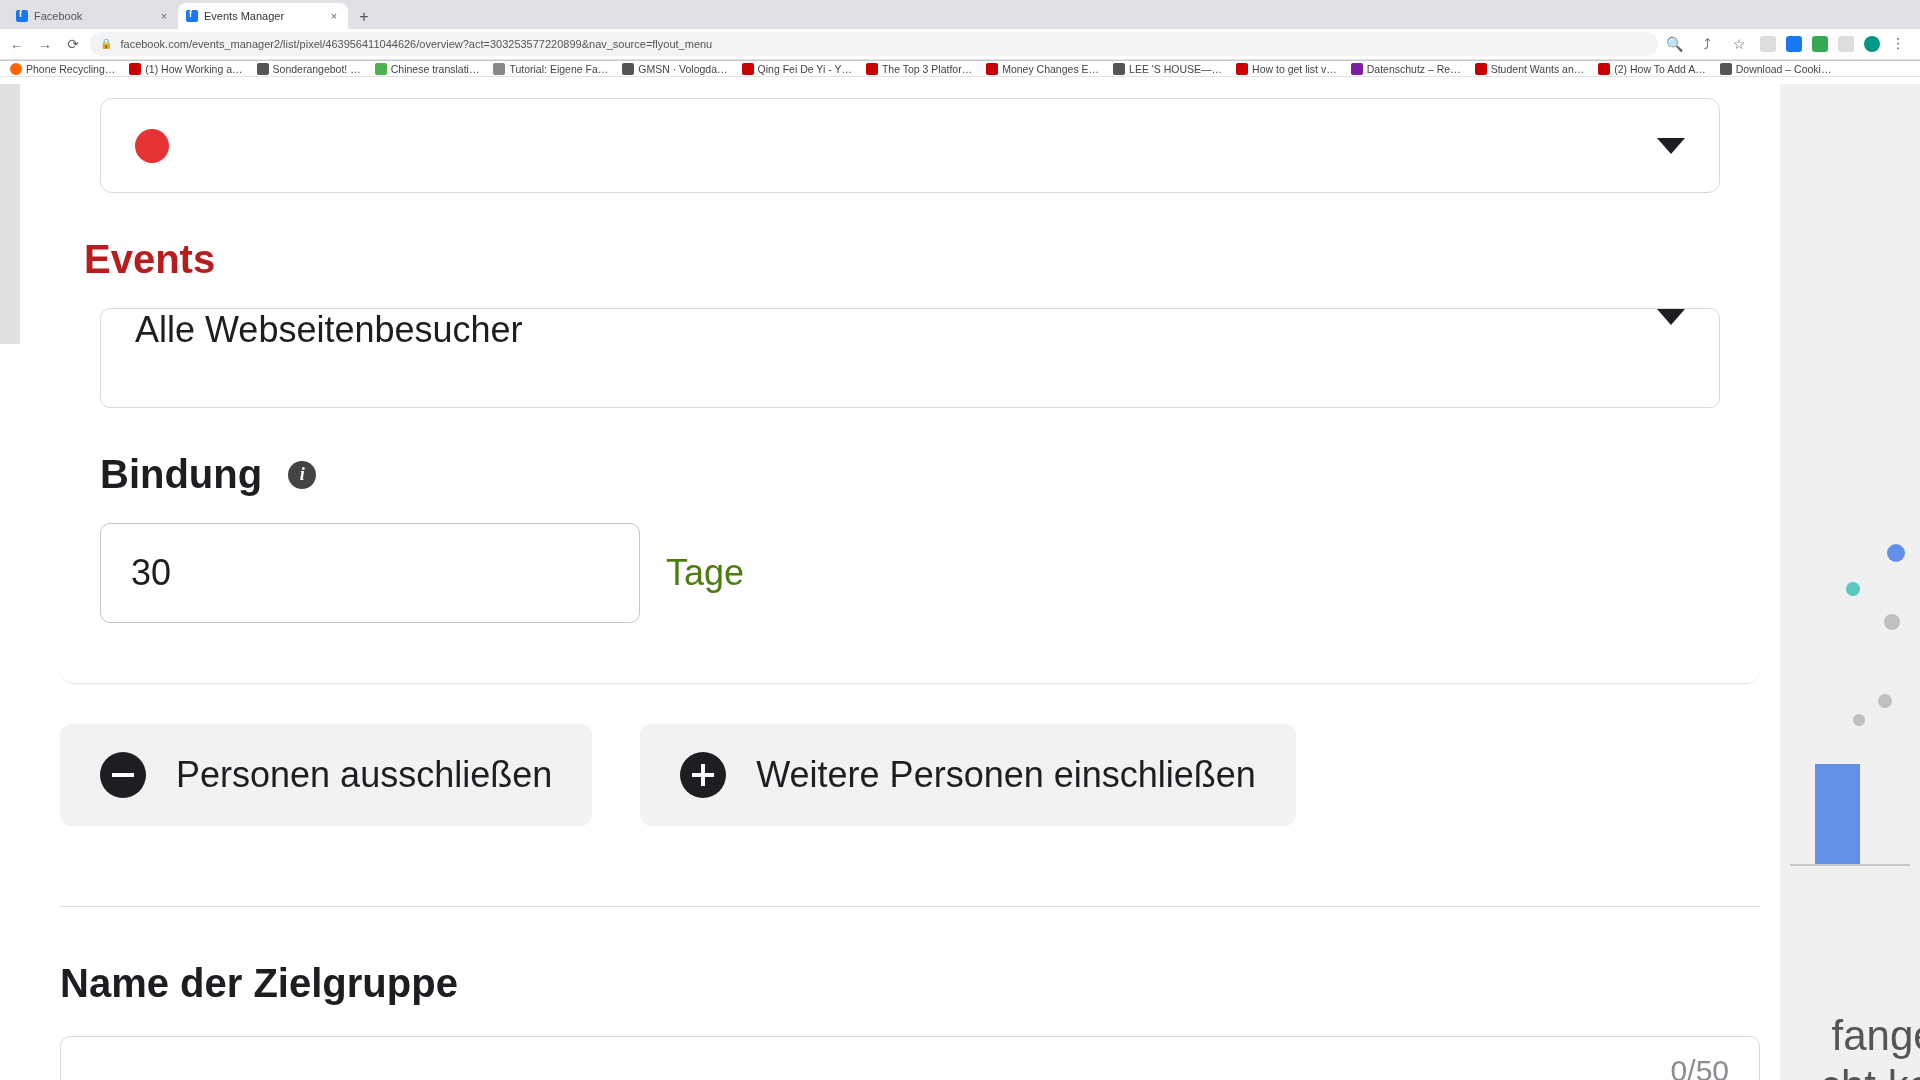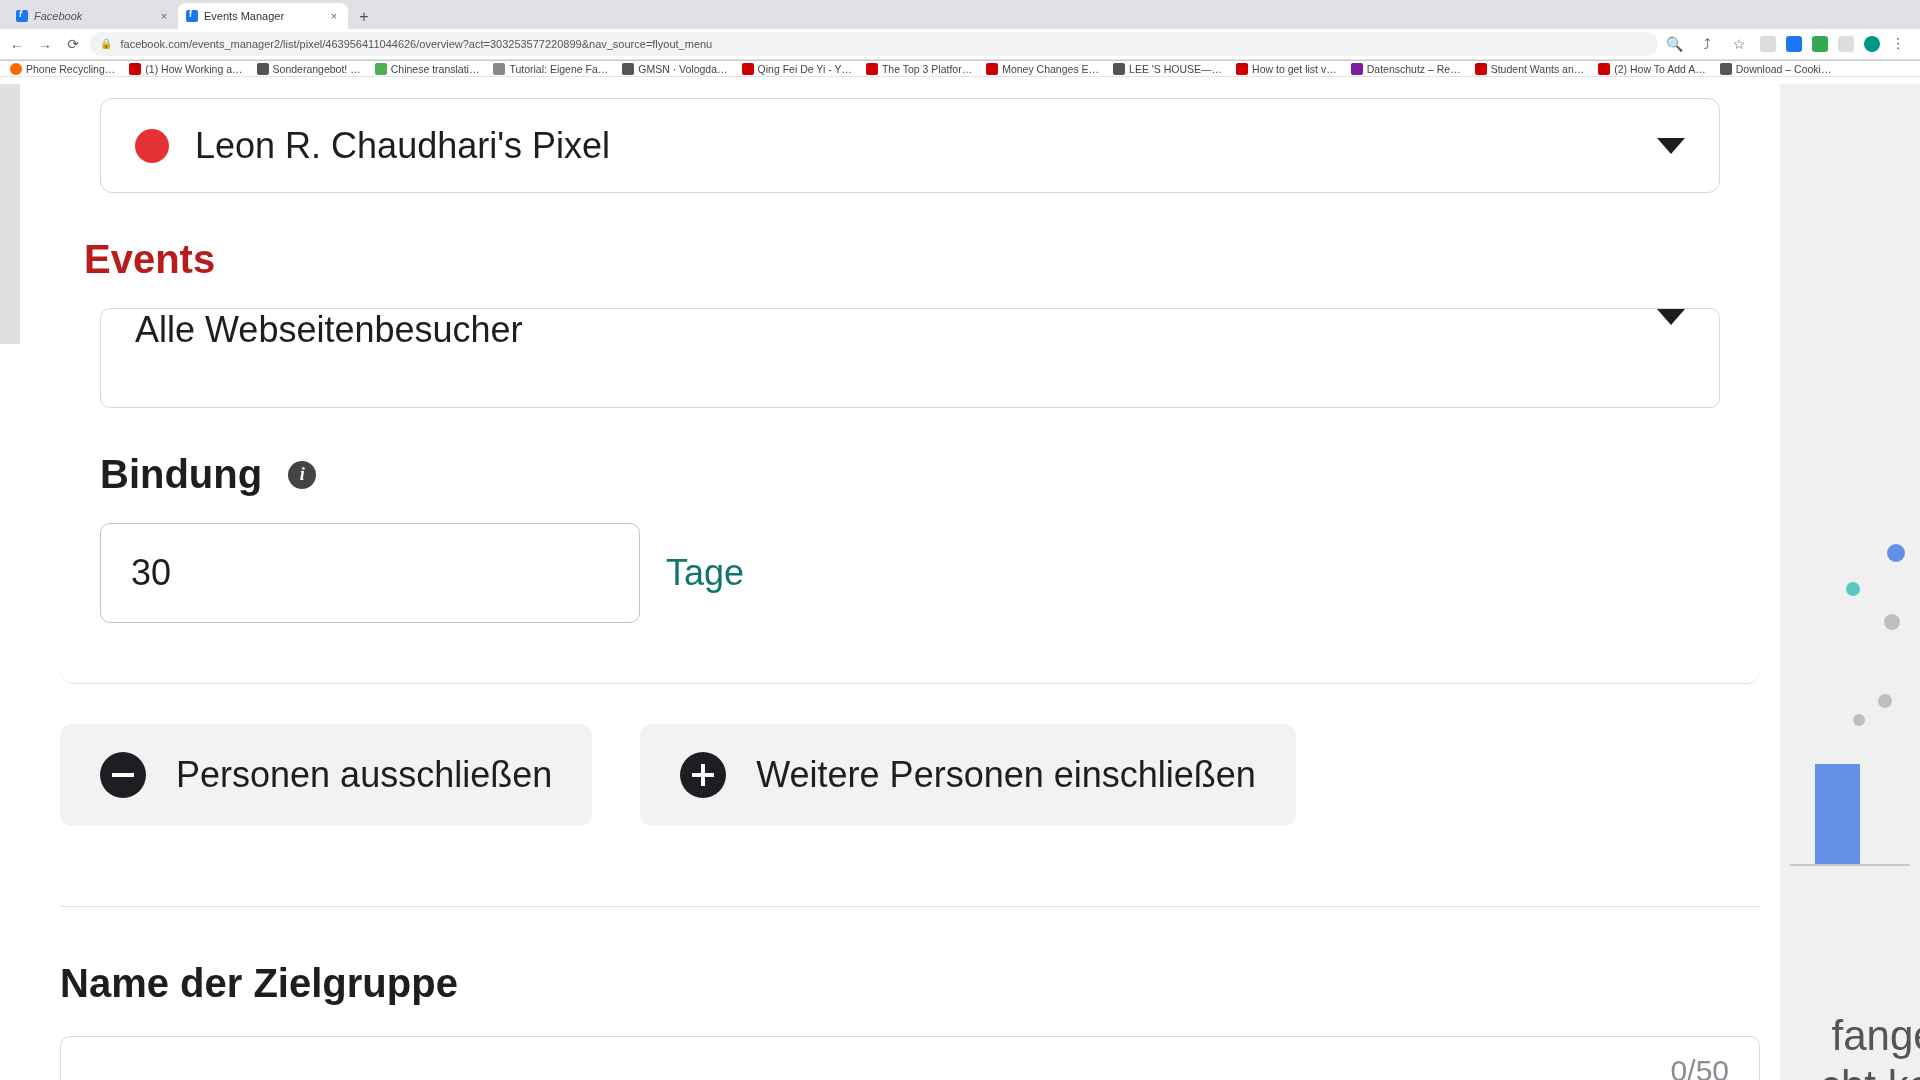--- a/index.html
+++ b/index.html
@@ -33,21 +33,21 @@
     max-width: 170px;
     display: flex;
     align-items: center;
     padding: 0 8px;
     font-size: 11px;
     border-top-left-radius: 8px;
     border-top-right-radius: 8px;
     gap: 6px;
     cursor: pointer;
   }
-  .tab.inactive { background: #dfe1e5; color: #555; font-style: italic; }
+  .tab.inactive { background: #dfe1e5; color: #555; }
   .tab.active { background: #fff; color: #333; }
   .tab .favicon { width: 12px; height: 12px; border-radius: 2px; flex: 0 0 auto; }
   .favicon-fb { background: #1877f2; position: relative; }
   .favicon-fb::after { content: "f"; color: #fff; font-weight: bold; font-size: 9px; position: absolute; left: 3px; top: -1px; }
   .tab .label { flex: 1; overflow: hidden; white-space: nowrap; text-overflow: ellipsis; }
   .tab .close { width: 12px; height: 12px; display:flex; align-items:center; justify-content:center; font-size: 11px; color: #666; }
   .newtab { width: 24px; height: 24px; display:flex; align-items:center; justify-content:center; font-size: 16px; color:#555; margin-left:4px; cursor:pointer; }
 
   .toolbar {
     height: 32px;
@@ -197,21 +197,21 @@
     width: 540px;
     height: 100px;
     border: 1px solid #c4c4c4;
     border-radius: 10px;
     font-size: 36px;
     padding: 0 30px;
     color:#1c1e21;
     outline: none;
     background:#fff;
   }
-  .days-label { font-size: 36px; color:#0f766e; }
+  .days-label { font-size: 36px; color:#4d7c0f; }
 
   .action-row {
     margin: 40px 0 0 0;
     display:flex; gap: 48px;
     padding: 0 0 0 0;
   }
   .action-btn {
     display:flex; align-items:center; gap:30px;
     background:#f2f2f2;
     border-radius:12px;
@@ -385,21 +385,20 @@
     <div class="bg-text">fangen</div>
     <div class="bg-text2">cht korr</div>
   </div>
 
   <div class="main-card">
 
     <div class="inner-card">
       <div class="source-box">
         <div class="source-left">
           <div class="red-dot"></div>
-          <div class="source-label">Leon R. Chaudhari's Pixel</div>
         </div>
         <div class="caret"></div>
       </div>
 
       <div class="section-heading">Events</div>
       <div class="events-box">
         <div class="events-label">Alle Webseitenbesucher</div>
         <div class="caret"></div>
       </div>
 

